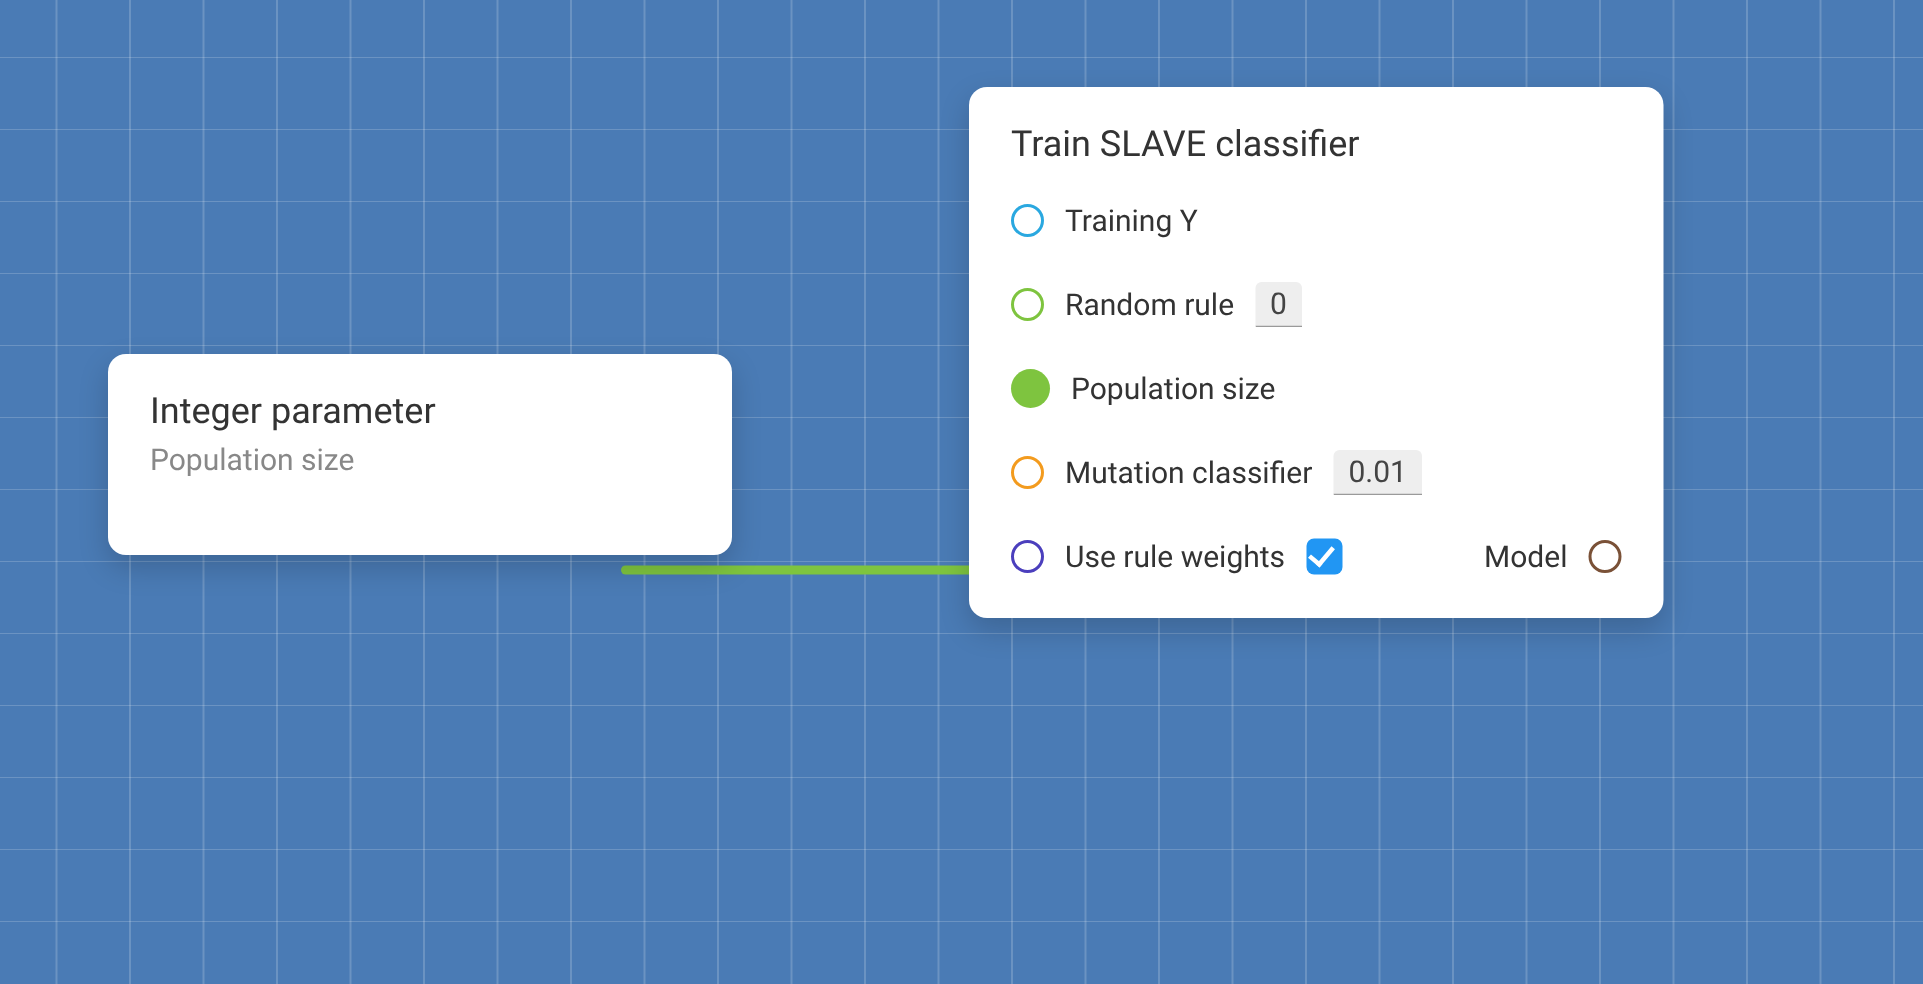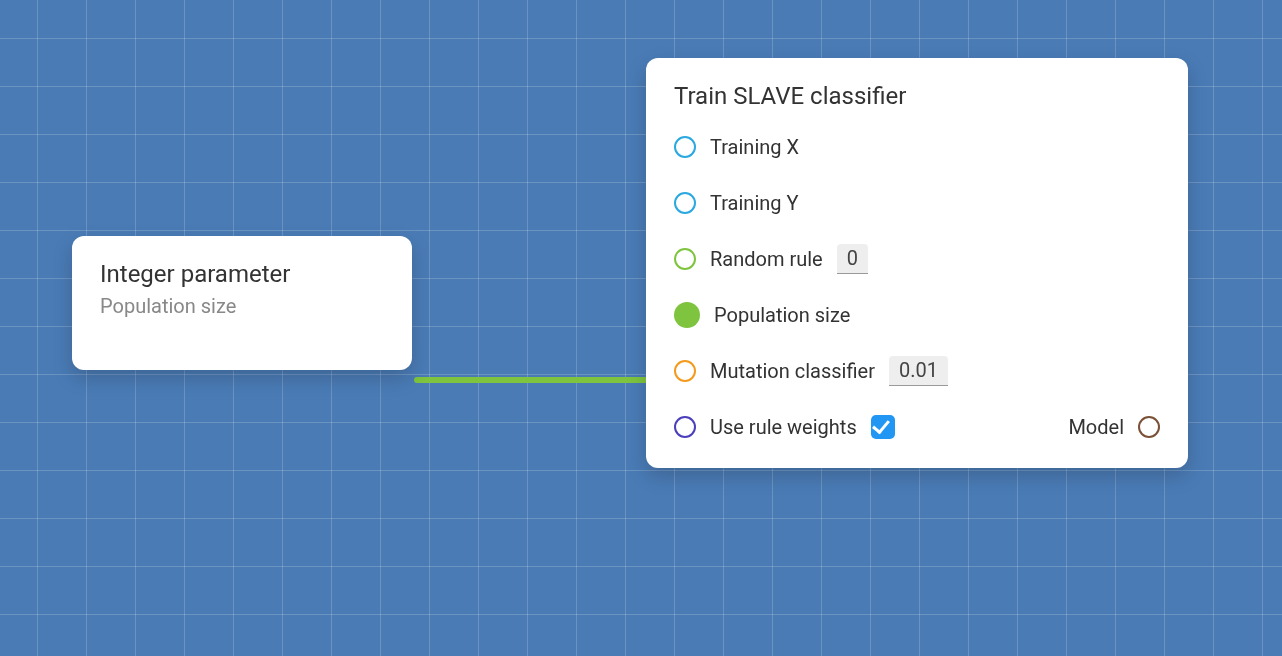--- a/index.html
+++ b/index.html
@@ -87,33 +87,29 @@
   }
   svg.wire { position: absolute; pointer-events: none; }
 </style>
 </head>
 <body>
 
 <svg class="wire" width="1282" height="656">
   <line x1="417" y1="380" x2="672" y2="380" stroke="#7ec43f" stroke-width="6" stroke-linecap="round"></line>
 </svg>
 
-<div class="node" style="left:72px; top:236px; width:340px;">
+<div class="node" style="left:72px; top:236px; width:416px;">
   <div class="node-title">Integer parameter</div>
   <div class="node-subtitle">Population size</div>
 </div>
 
-<div class="node" style="left:646px; top:58px; width:542px;">
+<div class="node" style="left:646px; top:58px; width:463px;">
   <div class="node-title" style="margin-bottom:20px;">Train SLAVE classifier</div>
 
   <div style="display:flex; flex-direction:column; gap:22px;">
-    <div class="row">
-      <span class="port port-blue"></span>
-      <span>Training X</span>
-    </div>
 
     <div class="row">
       <span class="port port-blue"></span>
       <span>Training Y</span>
     </div>
 
     <div class="row">
       <span class="port port-green"></span>
       <span>Random rule</span>
       <span class="chip">0</span>

